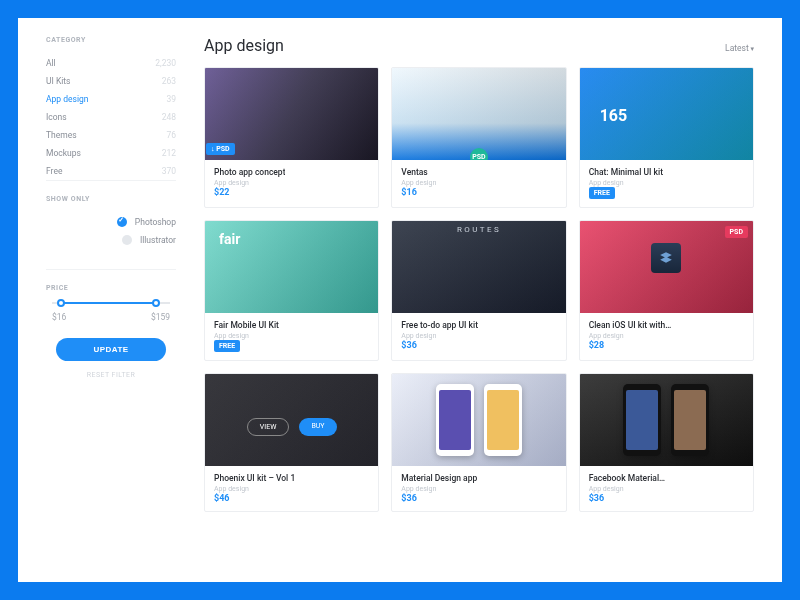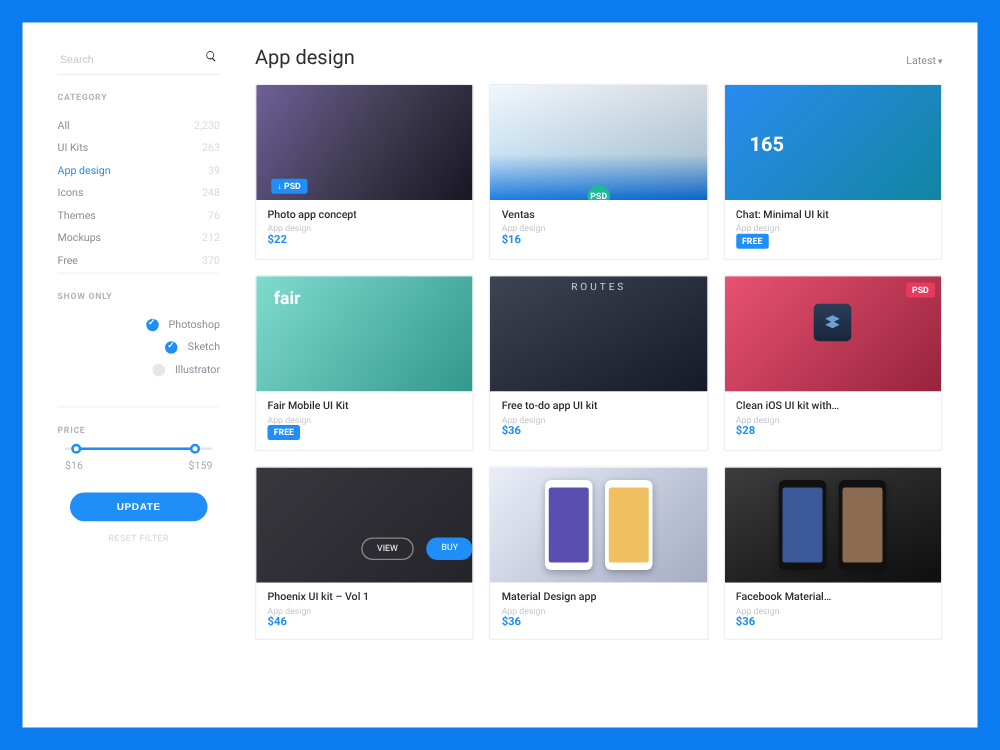--- a/index.html
+++ b/index.html
@@ -125,21 +125,21 @@
 .thumb::before {
   content: "";
   position: absolute; inset: 0;
   background: linear-gradient(135deg, rgba(255,255,255,0.12), rgba(0,0,0,0.18));
 }
 .badge {
   position: absolute; font-size: 7px; font-weight: 700;
   color: #fff; padding: 2px 5px; border-radius: 2px;
 }
 .badge.tr { top: 5px; right: 5px; }
-.badge.bl { bottom: 5px; left: 12px; }
+.badge.bl { bottom: 5px; left: 1px; }
 .meta {
   padding: 7px 9px 8px 9px;
   display: flex; justify-content: space-between; align-items: flex-start; flex-direction: column;
 }
 .meta .name {
   font-size: 8.5px; color: #2a2d33; font-weight: 500;
   max-width: 100px; white-space: nowrap; overflow: hidden; text-overflow: ellipsis;
 }
 .meta .cat {
   font-size: 7px; color: #c2c7ce; margin-top: 2px;
@@ -166,21 +166,21 @@
 .phone-pair {
   position:absolute; inset:0; display:flex; justify-content:center; align-items:center; gap:10px;
 }
 .phone {
   width:38px; height:72px; border-radius:5px; background:#fff;
   box-shadow:0 2px 6px rgba(0,0,0,.25);
 }
 .phone.dark { background:#111; }
 .phone .scr { margin:6px 3px; height:60px; border-radius:2px; }
 .pill-row {
-  position:absolute; left:0; right:0; bottom:18px; display:flex; justify-content:flex-end; gap:10px;
+  position:absolute; left:0; right:0; bottom:30px; display:flex; justify-content:center; gap:10px;
 }
 .pill {
   font-size:7px; color:#fff; padding:4px 12px; border-radius:11px;
 }
 .pill.outline { border:1px solid #888; }
 .pill.fill { background:#1f8ef7; }
 .routes-label {
   position:absolute; top:4px; left:0; right:0; text-align:center;
   color:#c9d0da; font-size:8px; letter-spacing:0.3em;
 }
@@ -202,28 +202,20 @@
   width:18px;height:18px;border-radius:50%;background:#1fb999;color:#fff;
   font-size:7px;font-weight:700;display:flex;align-items:center;justify-content:center;
 }
 </style>
 </head>
 <body>
 
 <div class="page">
 
   <aside class="sidebar">
-    <div class="search">
-      <input type="text" placeholder="Search" style="">
-      <span>
-        <svg viewBox="0 0 24 24">
-            <path d="M10 2a8 8 0 015.29 13.71l5 5-1.58 1.58-5-5A8 8 0 1110 2zm0 2a6 6 0 100 12 6 6 0 000-12z"></path>
-          </svg>
-      </span>
-    </div>
 
     <div class="side-heading">CATEGORY</div>
     <div class="cat-list" id="cat-list">
         <div class="cat-item">
           <span class="label">All</span>
           <span class="count">2,230</span>
         </div>
         <div class="cat-item">
           <span class="label">UI Kits</span>
           <span class="count">263</span>
@@ -249,24 +241,20 @@
           <span class="count">370</span>
         </div>
       </div>
 
     <div class="hr"></div>
     <div class="side-heading">SHOW ONLY</div>
     <div class="filters" id="filters">
         <div class="check-row">
           <span class="chk on"></span>
           <span>Photoshop</span>
-        </div>
-        <div class="check-row">
-          <span class="chk on"></span>
-          <span>Sketch</span>
         </div>
         <div class="check-row">
           <span class="chk"></span>
           <span>Illustrator</span>
         </div>
       </div>
 
     <div class="hr"></div>
     <div class="side-heading">PRICE</div>
     <div class="price-sec">

